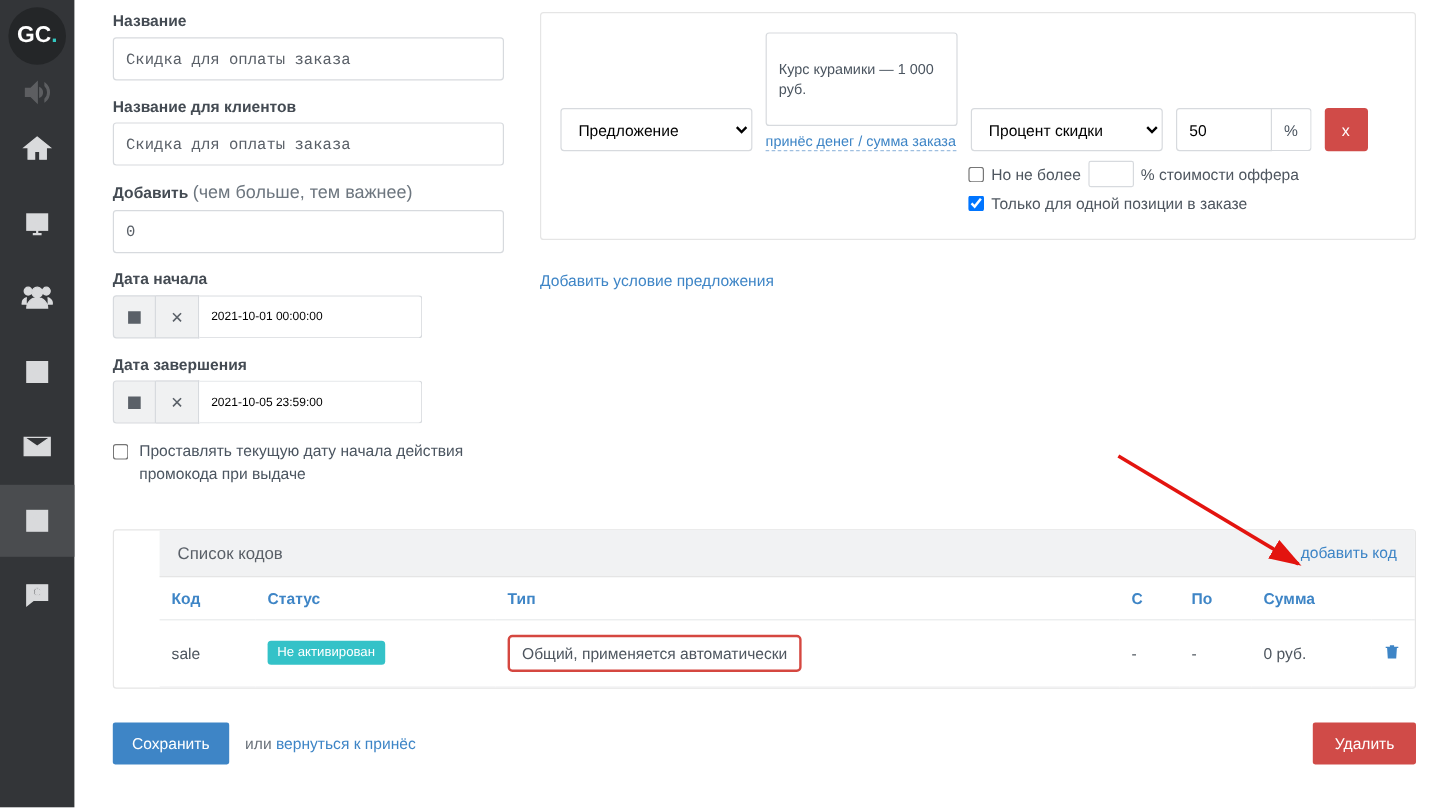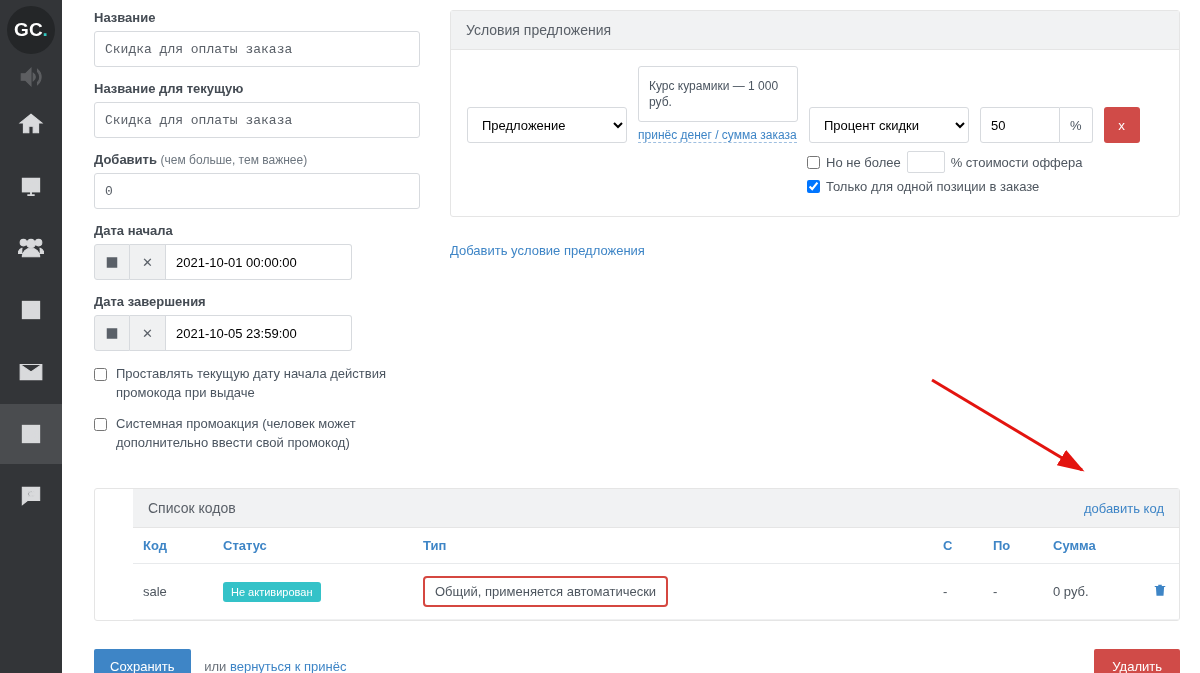--- a/index.html
+++ b/index.html
@@ -12,37 +12,37 @@
   .side-btn.muted { height: 30px; opacity: 0.25; }
   .side-btn.active { background: #4a4c4f; }
   .side-btn svg { width: 26px; height: 26px; fill: currentColor; stroke: currentColor; }
   .side-btn.small svg { width: 22px; height: 22px; }
   .main { flex: 1; padding: 10px 20px 20px 32px; overflow: auto; position: relative; }
   .row { display: flex; gap: 30px; }
   .left-col { width: 326px; }
   .right-col { flex: 1; }
   .fg { margin-bottom: 14px; }
   .lbl { font-weight: 600; font-size: 13px; color: #444b53; margin-bottom: 6px; display: block; }
-  .lbl .hint { font-weight: 400; font-size: 12px; color: #6d767f; }
+  .lbl .hint { font-weight: 400; font-size: 15px; color: #6d767f; }
   .inp { width: 100%; height: 36px; border: 1px solid #d7dade; border-radius: 3px; padding: 13px 10px; font-size: 13px; color: #5a6068; font-family: Liberation Mono, monospace; }
   .inp::placeholder { color: #8a919a; }
   .dt-group { display: flex; }
   .dt-btn { width: 36px; height: 36px; border: 1px solid #d7dade; background: #f0f1f2; display: flex; align-items: center; justify-content: center; color: #5a6068; cursor: pointer; }
   .dt-btn:first-child { border-radius: 3px 0 0 3px; }
   .dt-btn + .dt-btn { border-left: 0; }
-  .dt-inp { height: 36px; border: 1px solid #d7dade; border-left: 0; border-radius: 0 3px 3px 0; padding: 0 10px; font-size: 13px; width: 186px; }
+  .dt-inp { height: 36px; border: 1px solid #d7dade; border-left: 0; border-radius: 0 3px 3px 0; padding: 0 10px; font-size: 10px; width: 186px; }
   .chk-row { display: flex; gap: 9px; align-items: flex-start; margin-bottom: 12px; }
   .chk-row input { margin-top: 3px; }
   .chk-row label { font-size: 13px; line-height: 1.45; max-width: 280px; }
   .panel { border: 1px solid #e5e5e5; border-radius: 3px; background: #fff; }
   .panel-hd { background: #f1f2f3; padding: 11px 15px; border-bottom: 1px solid #e5e5e5; font-size: 14px; color: #5a6068; display: flex; justify-content: space-between; align-items: center; }
   .panel-bd { padding: 16px 16px; }
   .cond-row { display: flex; gap: 11px; align-items: flex-end; }
   .sel { height: 36px; border: 1px solid #d7dade; border-radius: 3px; padding: 0 10px; font-size: 13px; background: #fff; min-width: 160px; }
-  .tag { border: 1px solid #d7dade; border-radius: 3px; padding: 11px 10px; font-size: 12px; line-height: 1.35; width: 160px; }
+  .tag { border: 1px solid #d7dade; border-radius: 3px; padding: 22px 10px; font-size: 12px; line-height: 1.35; width: 160px; }
   .num-inp { width: 80px; height: 36px; border: 1px solid #d7dade; border-radius: 3px; padding: 0 10px; font-size: 13px; text-align: left; }
   .unit-inp { display: flex; align-items: center; gap: 0; }
   .unit-inp .num-inp { border-radius: 3px 0 0 3px; }
   .unit-inp .unit { height: 36px; border: 1px solid #d7dade; border-left: 0; border-radius: 0 3px 3px 0; padding: 0 10px; display: flex; align-items: center; }
   .btn-x { width: 36px; height: 36px; background: #d04b48; color: #fff; border: 0; border-radius: 3px; cursor: pointer; }
   .sublink { color: #3e85c6; font-size: 12px; border-bottom: 1px dashed #9fbfe0; display: inline-block; margin-top: 6px; }
   .cond-opts { margin-top: 8px; font-size: 13px; color: #4e565f; padding-left: 340px; }
   .cond-opts .row-line { display: flex; align-items: center; gap: 6px; margin-bottom: 6px; }
   .tiny-inp { width: 38px; height: 22px; border: 1px solid #d7dade; border-radius: 2px; }
   .addcond { color: #3e85c6; font-size: 13px; margin-top: 26px; display: inline-block; cursor: pointer; }
@@ -121,21 +121,21 @@
   </div>
 
   <div class="main">
     <div class="row">
       <div class="left-col">
         <div class="fg">
           <label class="lbl">Название</label>
           <input class="inp" value="Скидка для оплаты заказа" style="">
         </div>
         <div class="fg">
-          <label class="lbl">Название для текущую</label>
+          <label class="lbl">Название для клиентов</label>
           <input class="inp" value="Скидка для оплаты заказа" style="">
         </div>
         <div class="fg">
           <label class="lbl"><span>Добавить</span> <span class="hint">(чем больше, тем важнее)</span></label>
           <input class="inp" value="0" style="">
         </div>
         <div class="fg">
           <label class="lbl">Дата начала</label>
           <div class="dt-group">
             <div class="dt-btn">
@@ -156,29 +156,24 @@
                 </svg>
               </div>
             <div class="dt-btn">✕</div>
             <input class="dt-inp" value="2021-10-05 23:59:00" style="">
           </div>
         </div>
         <div class="chk-row">
           <input type="checkbox" style="">
           <label>Проставлять текущую дату начала действия промокода при выдаче</label>
         </div>
-        <div class="chk-row">
-          <input type="checkbox" style="">
-          <label>Системная промоакция (человек может дополнительно ввести свой промокод)</label>
-        </div>
       </div>
 
       <div class="right-col">
         <div class="panel">
-          <div class="panel-hd">Условия предложения</div>
           <div class="panel-bd">
             <div class="cond-row">
               <select class="sel"><option>Предложение</option></select>
               <div>
                 <div class="tag">Курс курамики — 1 000 руб.</div>
                 <span class="sublink">принёс денег / сумма заказа</span>
               </div>
               <select class="sel"><option>Процент скидки</option></select>
               <div class="unit-inp">
                 <input class="num-inp" value="50" style="">

